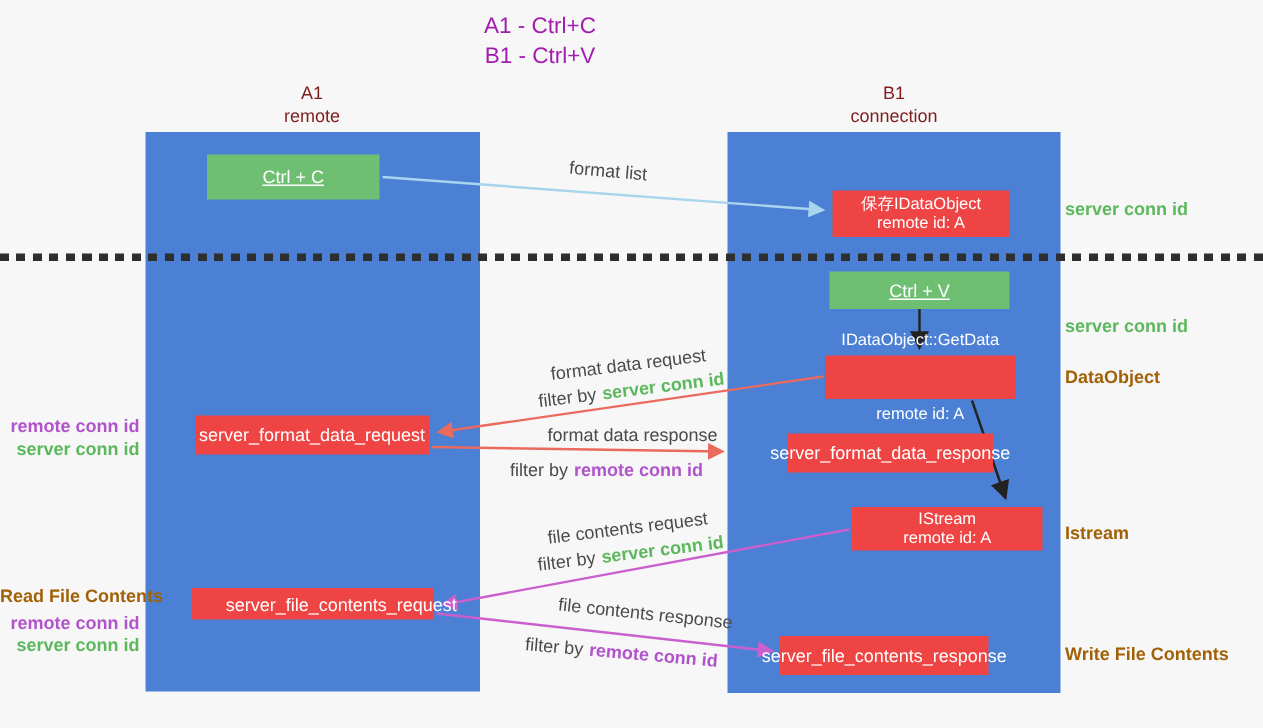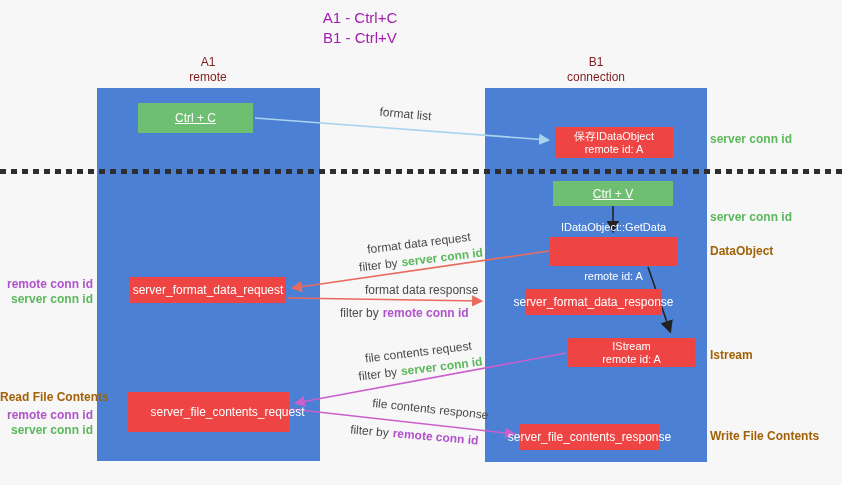--- a/index.html
+++ b/index.html
@@ -114,21 +114,21 @@
 
   <div class="node orange bar" style="left:487px; top:289px; width:137px; height:26px;margin-left:38px;">
     <span>server_format_data_response</span>
   </div>
 
   <div class="node orange two-line" style="left:568px; top:338px; width:127px; height:29px;">
     <div>IStream</div>
     <div>remote id: A</div>
   </div>
 
-  <div class="node orange bar" style="left:128px; top:392px; width:161px; height:40px;padding-left:38px;">
+  <div class="node orange bar" style="left:128px; top:392px; width:161px; height:21px;padding-left:38px;">
     <span>server_file_contents_request</span>
   </div>
 
   <div class="node orange bar" style="left:520px; top:424px; width:139px; height:26px;">
     <span>server_file_contents_response</span>
   </div>
 
   <div class="alabel" style="left:358px; top:107px; width:95px; transform:rotate(5deg);">format list</div>
 
   <div class="alabel" style="left:350px; top:235px; width:140px; transform:rotate(-7deg);">

